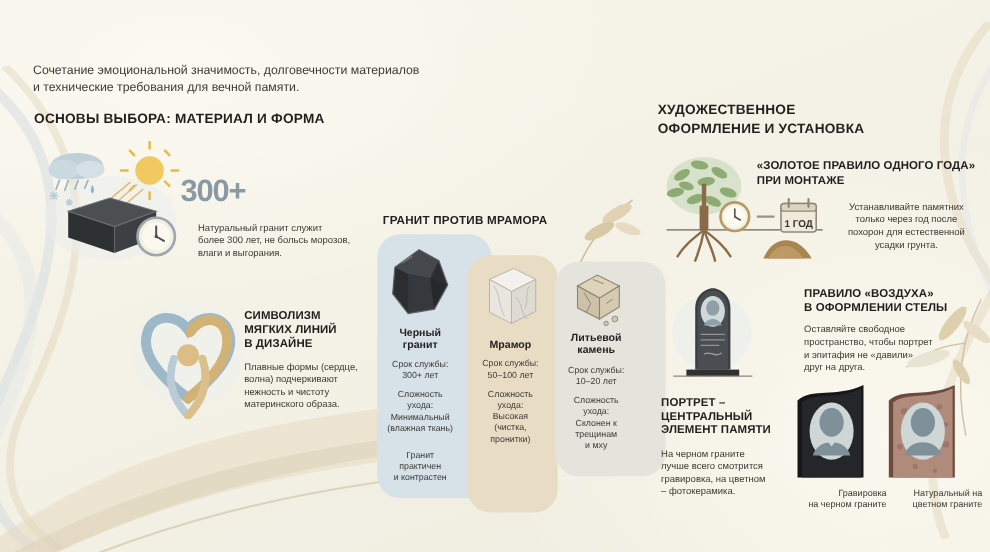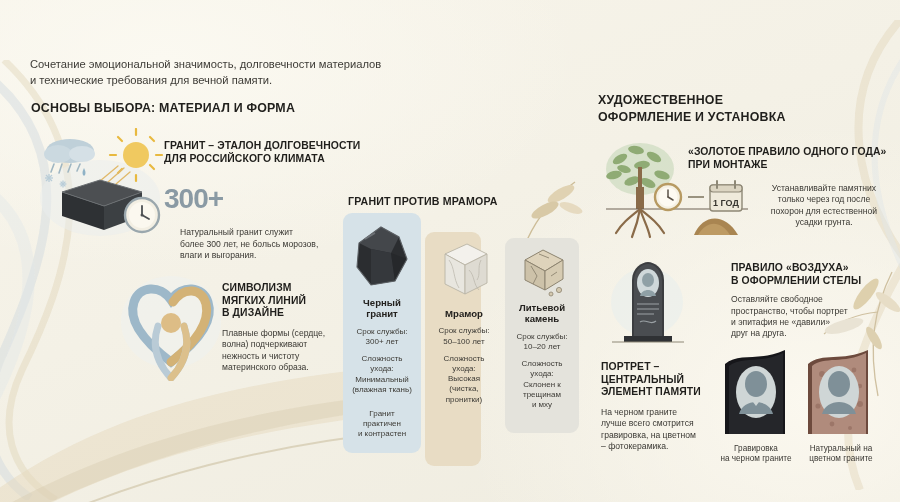--- a/index.html
+++ b/index.html
@@ -42,27 +42,27 @@
   
   .blk-title{font-size:10.4px;font-weight:700;line-height:12.6px;color:#1f1e1b;letter-spacing:.1px;}
   .blk-body{font-size:8.6px;line-height:11.4px;color:#3a3833;}
   .big-num{
     font-size:28px;font-weight:700;color:#8a9aa4;letter-spacing:-1px;
     font-family:Liberation Sans, sans-serif;line-height:44px;
   }
   
   .cmp-title{position:absolute;left:348px;top:195px;font-size:10.6px;font-weight:700;color:#201f1c;letter-spacing:.2px;}
   .card{
-    position:absolute;border-radius:9px;text-align:center;
+    position:absolute;border-radius:21px;text-align:center;padding-left:26px;
   }
   .card .cname{font-size:9.6px;font-weight:700;line-height:11.4px;color:#23211e;}
   .card .cline{font-size:8px;line-height:10.2px;color:#3c3a35;}
   .card .cgap{height:7px;}
   
-  .cap{font-size:8.2px;line-height:10.4px;text-align:center;color:#3a3833;}
+  .cap{font-size:8.2px;line-height:10.4px;text-align:right;color:#3a3833;}
 </style>
 </head>
 <body>
 
 <div class="canvas">
 
   <svg class="deco swoosh-left" viewBox="0 0 240 440">
     <path d="M10 10 C 120 90, 70 210, 30 300 C 5 360, 20 410, 60 438" fill="none" stroke="#cfd9de" stroke-width="9" opacity=".55"></path>
     <path d="M34 0 C 140 100, 96 220, 52 310 C 26 366, 40 412, 86 440" fill="none" stroke="#e0d3b6" stroke-width="7" opacity=".5"></path>
     <path d="M0 120 C 90 170, 60 270, 18 350" fill="none" stroke="#dfe6e9" stroke-width="12" opacity=".45"></path>
@@ -166,24 +166,20 @@
     <g>
       <circle cx="104" cy="87" r="17" fill="#f3efe3" stroke="#9aa7ad" stroke-width="2.4"></circle>
       <circle cx="104" cy="87" r="13" fill="#fbf8ef"></circle>
       <line x1="104" y1="87" x2="104" y2="78" stroke="#4c4f52" stroke-width="1.8" stroke-linecap="round"></line>
       <line x1="104" y1="87" x2="111" y2="91" stroke="#4c4f52" stroke-width="1.8" stroke-linecap="round"></line>
       <circle cx="104" cy="87" r="1.5" fill="#4c4f52"></circle>
     </g>
   </svg>
 
   <div style="position:absolute;left:164px;top:140px;width:200px;">
-    <div class="blk-title">
-      <span>ГРАНИТ – ЭТАЛОН ДОЛГОВЕЧНОСТИ</span><br>
-      <span>ДЛЯ РОССИЙСКОГО КЛИМАТА</span>
-    </div>
     <div class="big-num" style="margin-top:12px;">300+</div>
     <div class="blk-body" style="margin-top:6px;margin-left:16px;">
       <span>Натуральный гранит служит</span><br>
       <span>более 300 лет, не больсь морозов,</span><br>
       <span>влаги и выгорания.</span>
     </div>
   </div>
 
   <svg style="position:absolute;left:118px;top:266px;width:106px;height:115px;" viewBox="0 0 106 115">
     <ellipse cx="53" cy="56" rx="50" ry="46" fill="#eef1f1" opacity=".45"></ellipse>

